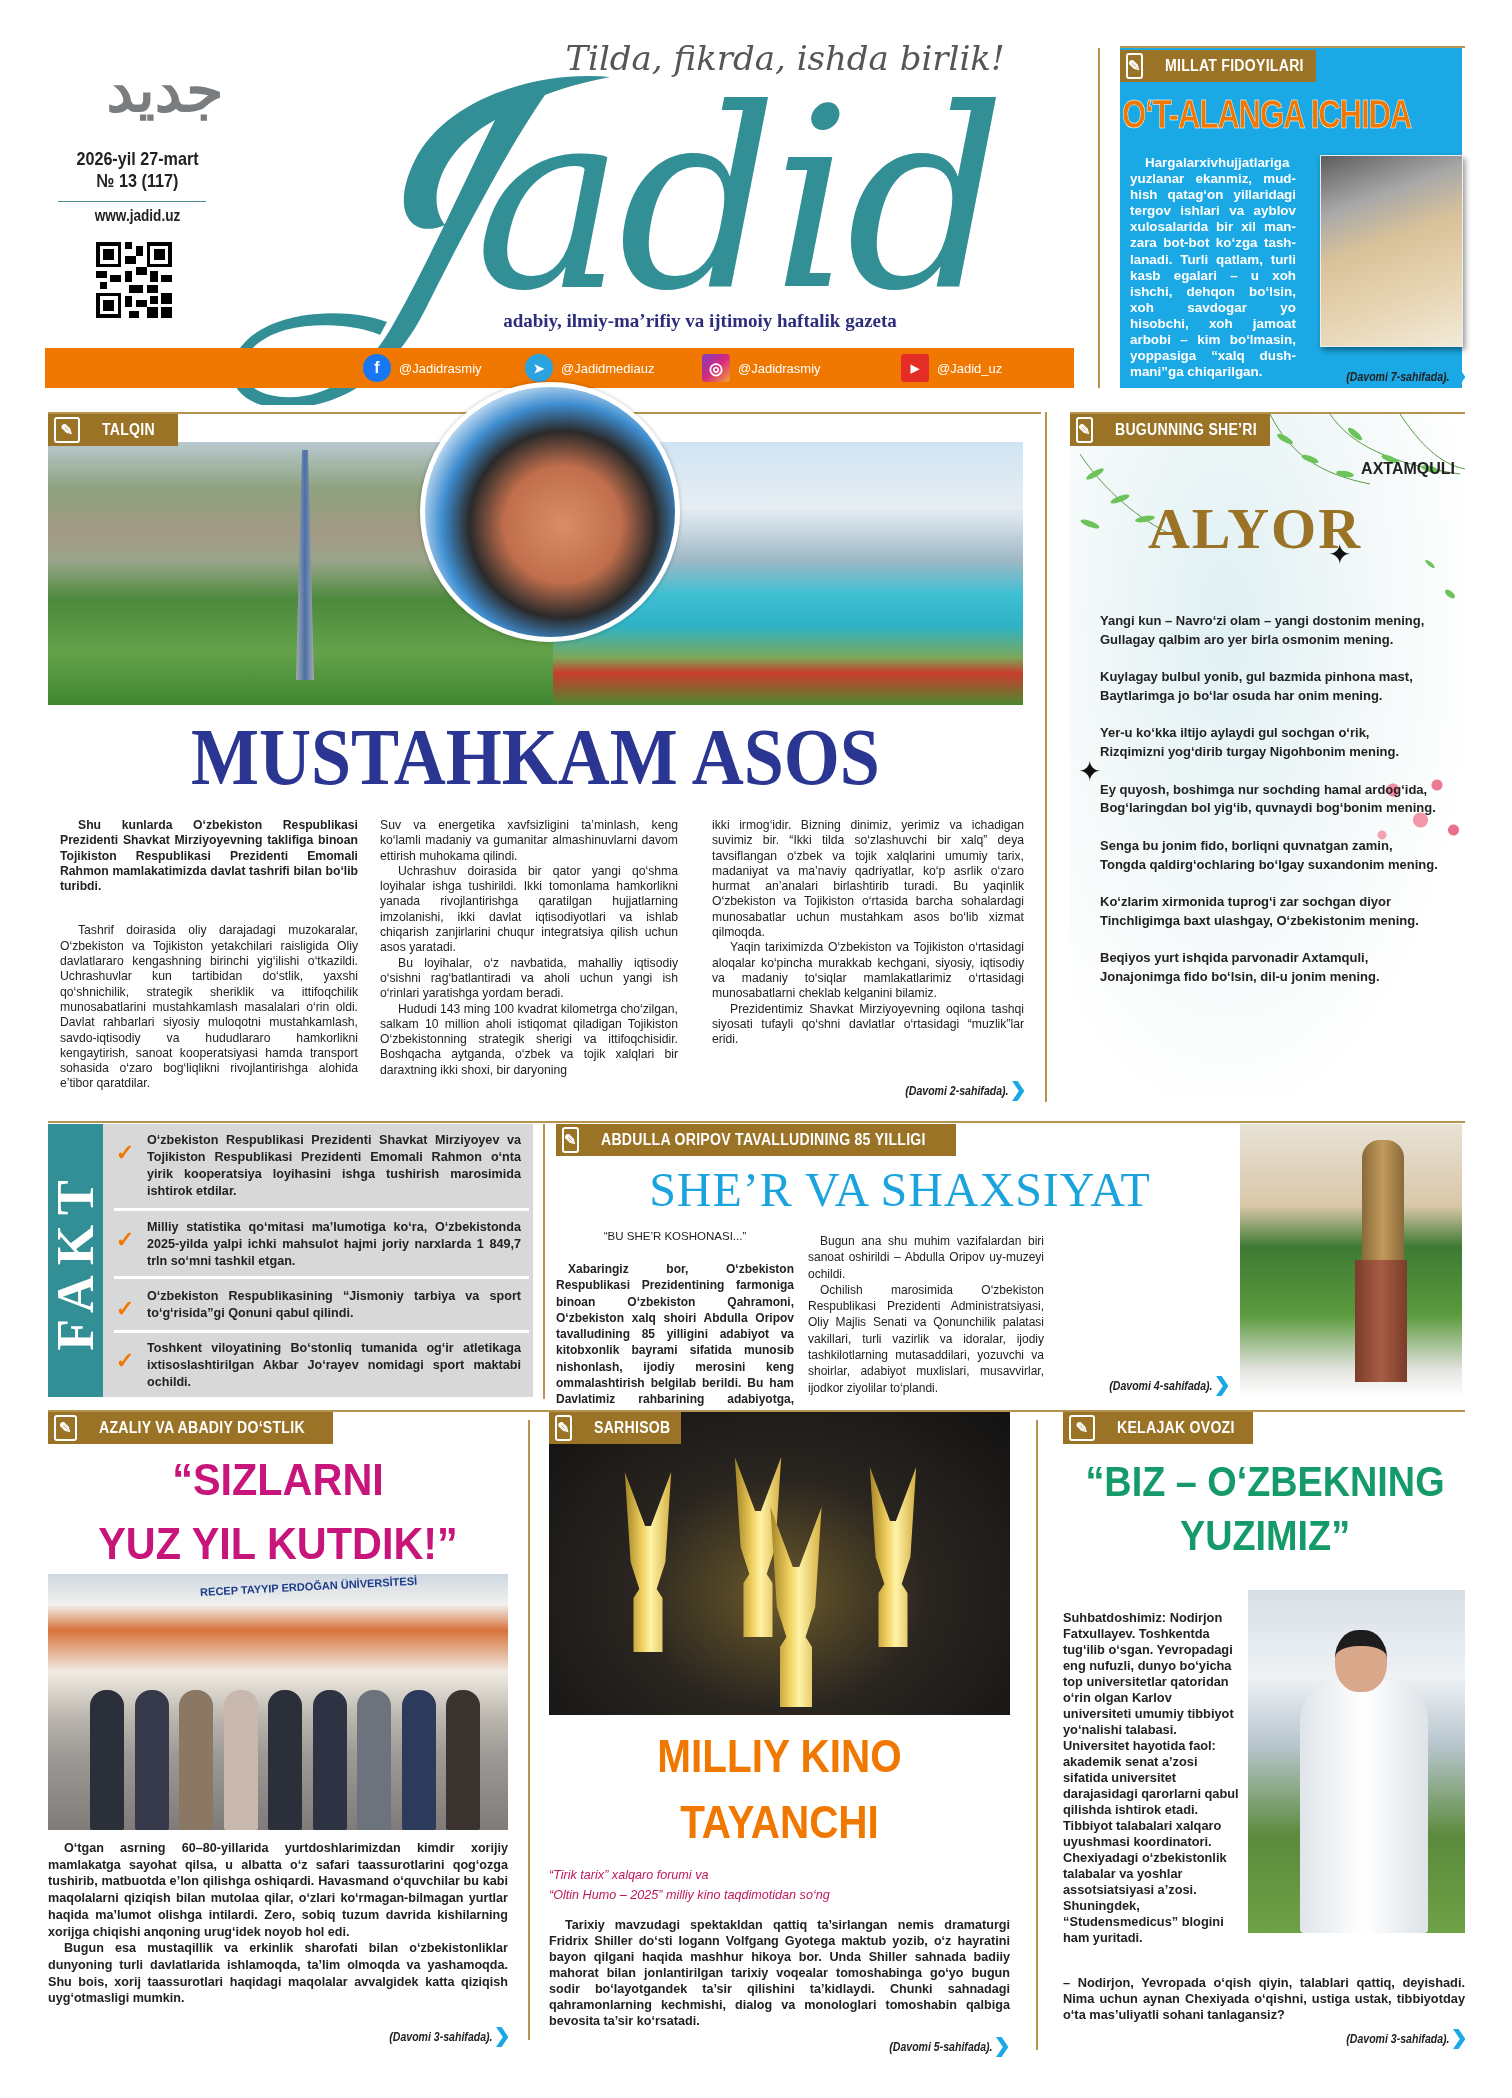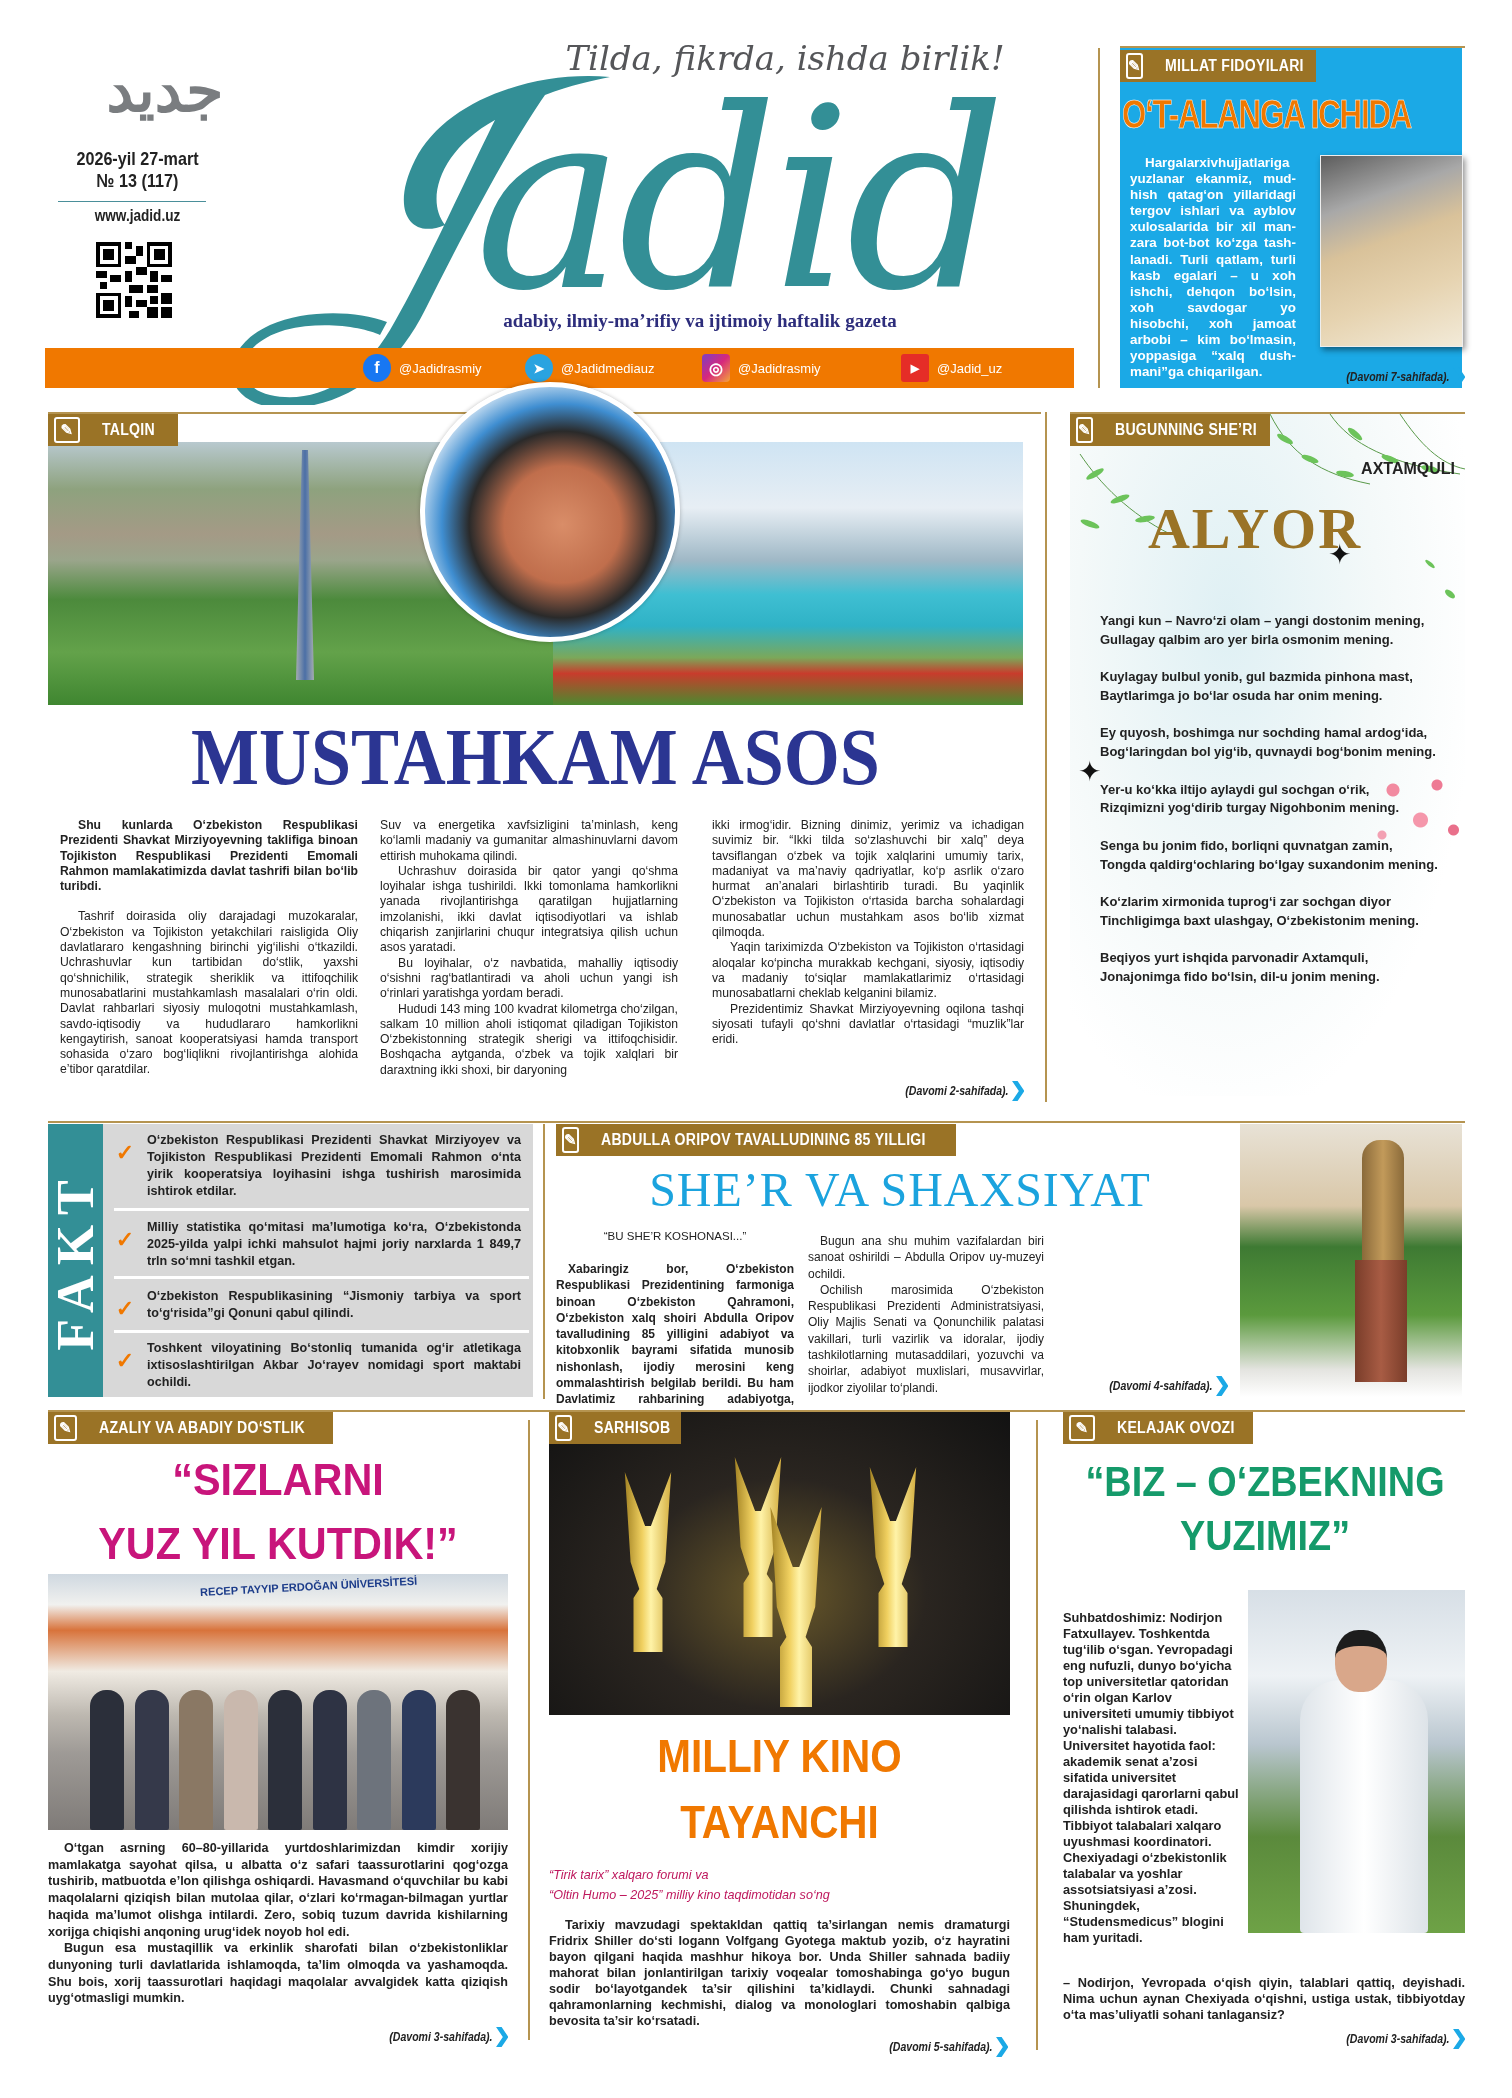--- a/index.html
+++ b/index.html
@@ -39,21 +39,21 @@
 
   
   .lead-photo-l { left: 48px; top: 442px; width: 505px; height: 263px; background: linear-gradient(180deg, #b8c9cf 0%, #8ea27e 18%, #a49a86 35%, #9aa58b 45%, #4c8a3c 60%, #63a24a 80%, #3f8630 100%); }
   .lead-photo-r { left: 553px; top: 442px; width: 470px; height: 263px; background: linear-gradient(180deg, #cfe4f3 0%, #e7eef4 25%, #9fb8c6 45%, #3fbfd2 58%, #2fb2c6 70%, #7ba85a 82%, #c83c2c 88%, #4b8a2f 100%); }
   .tower { left: 290px; top: 450px; width: 30px; height: 230px; background: linear-gradient(90deg, #e0d3b9, #4b6fa6, #e0d3b9); clip-path: polygon(40% 0, 60% 0, 80% 100%, 20% 100%); }
   .handshake { left: 420px; top: 382px; width: 260px; height: 260px; border-radius: 50%; background: radial-gradient(circle at 55% 55%, #d98d68 0%, #c06e4c 30%, #2a2a2a 48%, #3f8ed1 62%, #ffffff 80%); border: 5px solid #ffffff; box-shadow: 0 0 4px rgba(0,0,0,0.25); }
   .lead-title { left: 48px; top: 712px; width: 975px; text-align: center; font-family: "Liberation Serif", serif; font-weight: bold; font-size: 80px; color: #2b3592; transform: scaleX(0.9); }
   .col { position: absolute; font-size: 12.2px; line-height: 15.3px; text-align: justify; color: #222; }
   .col p { text-indent: 18px; }
   .col p.bold { font-weight: bold; }
-  .col p.gap { margin-top: 15px; }
+  .col p.gap { margin-top: 29px; }
 
   
   .poem-bg { left: 1070px; top: 414px; width: 395px; height: 682px; background: radial-gradient(ellipse at 40% 30%, #dff0f4 0%, #f4f9f9 45%, #ffffff 75%); }
   .leaves { left: 1070px; top: 414px; width: 395px; height: 200px; }
   .poem-author { left: 1270px; top: 460px; width: 185px; text-align: right; font-weight: bold; font-size: 16px; color: #222; }
   .poem-title { left: 1130px; top: 495px; width: 250px; text-align: center; font-family: "Liberation Serif", serif; font-weight: bold; font-size: 58px; color: #9a7326; letter-spacing: 2px; }
   .poem-body { left: 1100px; top: 612px; width: 360px; font-weight: bold; font-size: 13px; line-height: 18.8px; color: #222; }
   .poem-body .stanza { margin-bottom: 18.6px; }
   .blossom { left: 1360px; top: 760px; width: 110px; height: 100px; background: radial-gradient(circle at 30% 30%, #f28aa0 0 6px, transparent 7px), radial-gradient(circle at 70% 25%, #ee7a94 0 5px, transparent 6px), radial-gradient(circle at 55% 60%, #f597ab 0 7px, transparent 8px), radial-gradient(circle at 85% 70%, #e9708b 0 5px, transparent 6px), radial-gradient(circle at 20% 75%, #f3a1b3 0 4px, transparent 5px); }
   .swallow { font-size: 28px; color: #111; }
@@ -254,26 +254,26 @@
 <div class="abs poem-body">
   <div class="stanza">
       <div>Yangi kun – Navro‘zi olam – yangi dostonim mening,</div>
       <div>Gullagay qalbim aro yer birla osmonim mening.</div>
     </div>
   <div class="stanza">
       <div>Kuylagay bulbul yonib, gul bazmida pinhona mast,</div>
       <div>Baytlarimga jo bo‘lar osuda har onim mening.</div>
     </div>
   <div class="stanza">
+      <div>Yer-u ko‘kka iltijo aylaydi gul sochgan o‘rik,</div>
+      <div>Rizqimizni yog‘dirib turgay Nigohbonim mening.</div>
+    </div>
+  <div class="stanza">
       <div>Ey quyosh, boshimga nur sochding hamal ardog‘ida,</div>
       <div>Bog‘laringdan bol yig‘ib, quvnaydi bog‘bonim mening.</div>
-    </div>
-  <div class="stanza">
-      <div>Yer-u ko‘kka iltijo aylaydi gul sochgan o‘rik,</div>
-      <div>Rizqimizni yog‘dirib turgay Nigohbonim mening.</div>
     </div>
   <div class="stanza">
       <div>Senga bu jonim fido, borliqni quvnatgan zamin,</div>
       <div>Tongda qaldirg‘ochlaring bo‘lgay suxandonim mening.</div>
     </div>
   <div class="stanza">
       <div>Ko‘zlarim xirmonida tuprog‘i zar sochgan diyor</div>
       <div>Tinchligimga baxt ulashgay, O‘zbekistonim mening.</div>
     </div>
   <div class="stanza">

